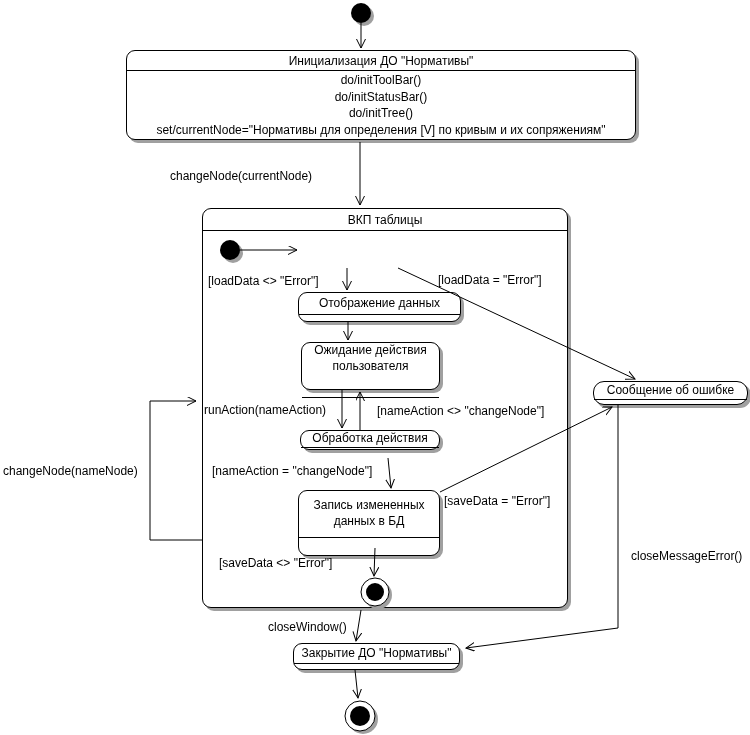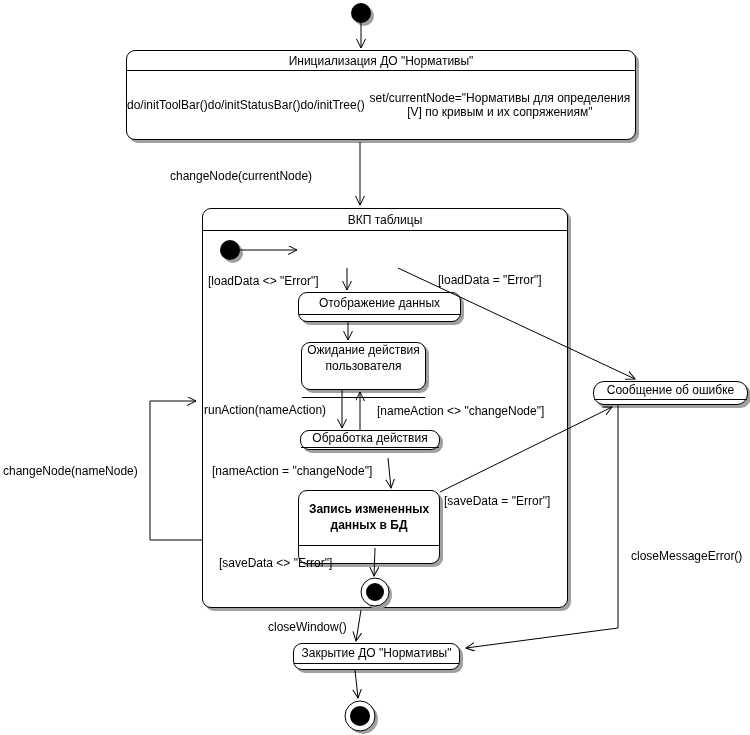--- a/index.html
+++ b/index.html
@@ -15,21 +15,21 @@
   }
   .state .name {
     flex:1; display:flex; align-items:center; justify-content:center;
     text-align:center; line-height:1.3; padding:0 3px;
   }
   .state .footer { border-top:1px solid #000; }
   .comp-title, .init-title {
     border-bottom:1px solid #000; display:flex; align-items:center; justify-content:center;
   }
   .init-actions {
-    flex:1; display:flex; flex-direction:row; justify-content:space-evenly;
+    flex:1; display:flex; flex-direction:column; justify-content:space-evenly;
     align-items:center; text-align:center;
   }
   .label { position:absolute; white-space:nowrap; z-index:4; }
   svg.wires { position:absolute; left:0; top:0; z-index:5; pointer-events:none; }
 </style>
 </head>
 <body>
 
 <div class="canvas">
 
@@ -51,31 +51,31 @@
   <div class="state" style="left:202px; top:208px; width:366px; height:400px;">
     <div class="comp-title" style="height:21px;">ВКП таблицы</div>
     <div style="flex:1;"></div>
   </div>
 
   <div class="state" style="left:298px; top:292px; width:163px; height:30px;">
     <div class="name">Отображение данных</div>
     <div class="footer" style="height:6px;"></div>
   </div>
 
-  <div class="state" style="left:301px; top:342px; width:125px; height:48px;gap:23px;">
+  <div class="state" style="left:301px; top:342px; width:139px; height:48px;gap:23px;">
     <div class="name">Ожидание действия пользователя</div>
     <div class="footer" style="height:7px;"></div>
   </div>
 
   <div class="state" style="left:300px; top:430px; width:140px; height:20px;">
     <div class="name">Обработка действия</div>
     <div class="footer" style="height:6px;"></div>
   </div>
 
-  <div class="state" style="left:298px; top:490px; width:142px; height:74px;font-weight:bold;">
+  <div class="state" style="left:298px; top:490px; width:142px; height:66px;">
     <div class="name">Запись измененных данных в БД</div>
     <div class="footer" style="height:17px;"></div>
   </div>
 
   <div class="state" style="left:593px; top:381px; width:155px; height:24px; border-radius:11px;">
     <div class="name">Сообщение об ошибке</div>
     <div class="footer" style="height:4px;"></div>
   </div>
 
   <div class="state" style="left:293px; top:643px; width:167px; height:27px;">

